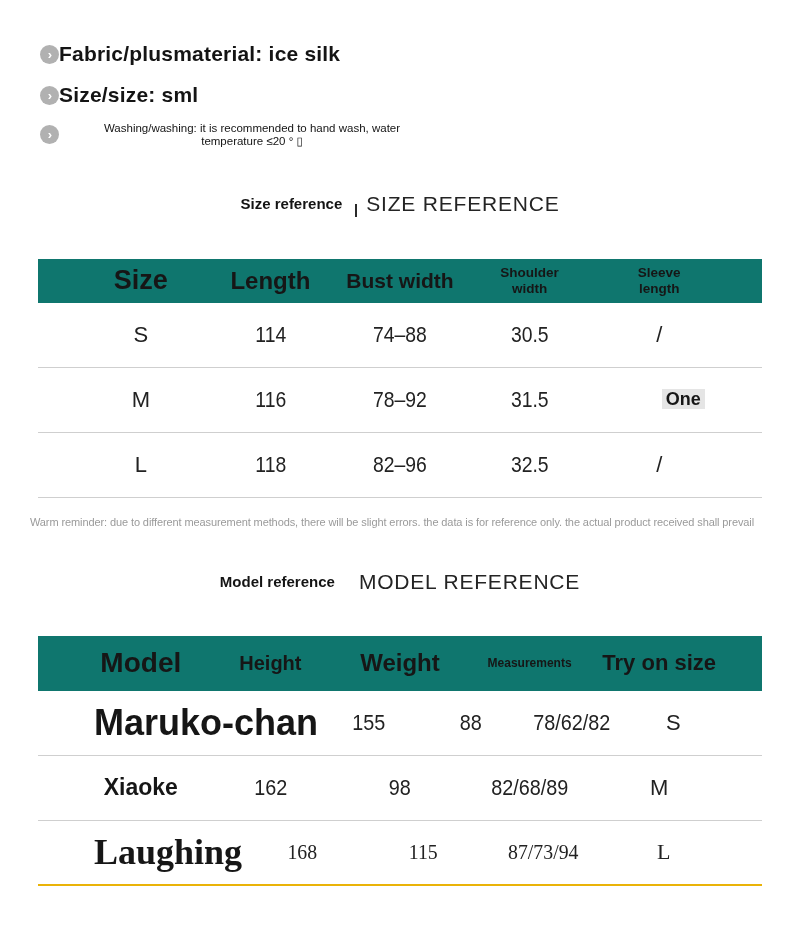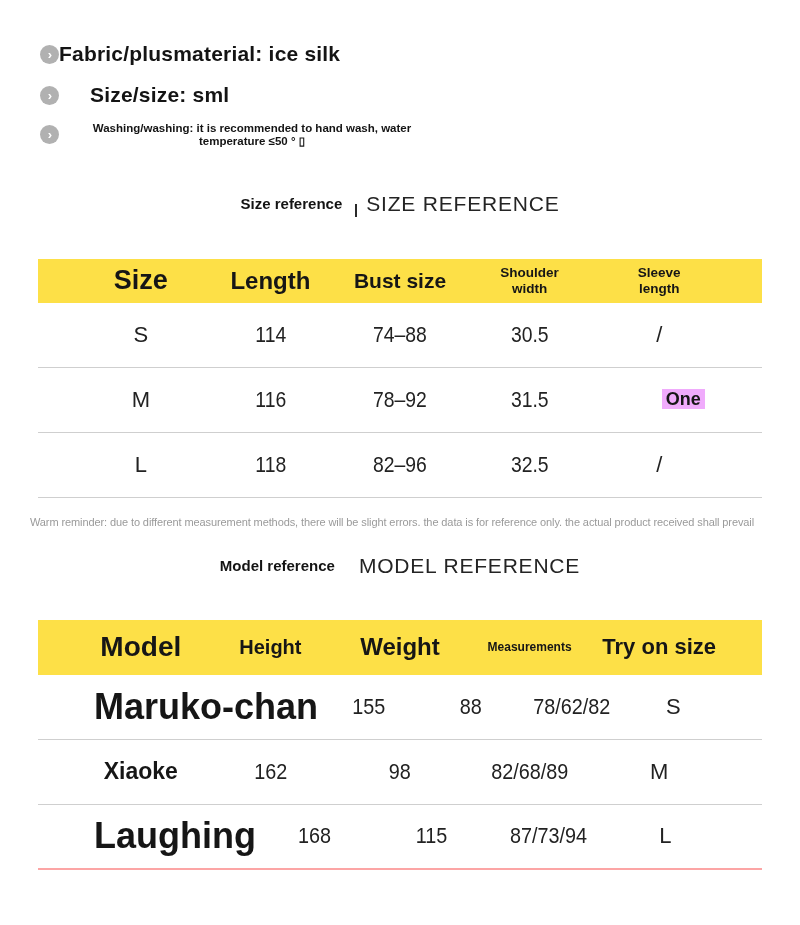--- a/index.html
+++ b/index.html
@@ -21,80 +21,80 @@
     width:19px; height:19px; border-radius:50%;
     background:#b1b1b1; color:#ffffff;
     display:flex; align-items:center; justify-content:center;
     font-size:13px; font-weight:700; line-height:1;
     flex:0 0 auto;
     padding-left:1px;
   }
   .bullet-text-lg {
     font-size:21px; font-weight:700; letter-spacing:0.2px; color:#141414;
   }
-  .second .bullet-text-lg { margin-left:31px; }
+  .second .bullet-text-lg { }
   .bullet-text-sm {
     margin-left:27px; width:332px;
-    font-size:11.5px; font-weight:700; line-height:1.12;
+    font-size:11.5px; font-weight:400; line-height:1.12;
     text-align:center; color:#141414;
   }
 
   
   .section-heading {
     display:flex; align-items:center; justify-content:center;
   }
   .size-heading  { margin-top:44px; }
-  .model-heading { margin-top:26px; }
+  .model-heading { margin-top:42px; }
   .heading-small { font-size:15px; font-weight:700; position:relative; color:#141414; }
   .cursor-artifact {
     position:absolute; right:-15px; bottom:-5px;
     width:2px; height:13px; background:#2a2a2a;
   }
   .heading-large {
     margin-left:24px;
     font-size:21px; font-weight:400; letter-spacing:0.8px; color:#242424;
   }
 
   
   .data-table { width:724px; margin-left:38px; }
   .size-table  { margin-top:43px; }
   .model-table { margin-top:42px; }
   .t-header {
-    background:#fde047;
+    background:#0f766e;
     display:grid; grid-template-columns:repeat(5,1fr);
     align-items:center; padding:0 38px;
   }
   .size-table  .t-header { height:44px; }
   .model-table .t-header { height:55px; }
   .t-row {
     height:65px;
     display:grid; grid-template-columns:repeat(5,1fr);
     align-items:center; padding:0 38px;
     border-bottom:1px solid #cfcfcf;
   }
-  .model-table .t-row.last { border-bottom:2px solid #fca5a5; }
+  .model-table .t-row.last { border-bottom:2px solid #eab308;font-family:Liberation Serif, serif; }
   .cell { text-align:center; }
 
   
   .c-size   { font-size:27px; font-weight:700; }
   .c-length { font-size:24px; font-weight:700; }
   .c-bust   { font-size:21px; font-weight:700; }
   .c-shoulder, .c-sleeve { font-size:13.5px; font-weight:700; line-height:1.15; }
   .c-shoulder span, .c-sleeve span { display:inline-block; max-width:72px; }
 
   
   .c-sz    { font-size:22px; font-weight:400; color:#222; }
   .c-num   { font-size:22px; font-weight:400; color:#222; transform:scaleX(0.88); }
   .c-slash { font-size:22px; font-weight:400; color:#222; }
   .c-one   { font-size:18px; font-weight:700; position:relative; }
   .slash-artifact {
     position:absolute; left:50%; top:10px; transform:translateX(-4px);
     font-size:20px; font-weight:400; color:#9a9a9a; opacity:0.55; z-index:-1;
   }
-  .c-one-inner { position:relative; background:#f0abfc; padding:0 4px;margin-left:48px; }
+  .c-one-inner { position:relative; background:#e5e5e5; padding:0 4px;margin-left:48px; }
 
   
   .note {
     margin-top:18px; text-align:center;
     font-size:11px; font-weight:400; letter-spacing:-0.1px;
     color:#9a9a9a; width:784px;
   }
 
   
   .m-model  { font-size:28px; font-weight:700; }
@@ -119,37 +119,37 @@
 
 <div class="bullet-row second">
   <span class="bullet-icon">›</span>
   <span class="bullet-text-lg">Size/size: sml</span>
 </div>
 
 <div class="bullet-row third">
   <span class="bullet-icon">›</span>
   <span class="bullet-text-sm">
     <span>Washing/washing: it is recommended to hand wash, water</span><br>
-    <span>temperature ≤50 ° ▯</span>
+    <span>temperature ≤20 ° ▯</span>
   </span>
 </div>
 
 <div class="section-heading size-heading">
   <span class="heading-small">
     <span>Size reference</span>
     <span class="cursor-artifact"></span>
   </span>
   <span class="heading-large">SIZE REFERENCE</span>
 </div>
 
 <div class="data-table size-table">
   <div class="t-header">
     <div class="cell c-size">Size</div>
     <div class="cell c-length">Length</div>
-    <div class="cell c-bust">Bust size</div>
+    <div class="cell c-bust">Bust width</div>
     <div class="cell c-shoulder"><span>Shoulder width</span></div>
     <div class="cell c-sleeve"><span>Sleeve length</span></div>
   </div>
 
   <div class="t-row">
     <div class="cell c-sz">S</div>
     <div class="cell c-num">114</div>
     <div class="cell c-num">74–88</div>
     <div class="cell c-num">30.5</div>
     <div class="cell c-slash">/</div>

